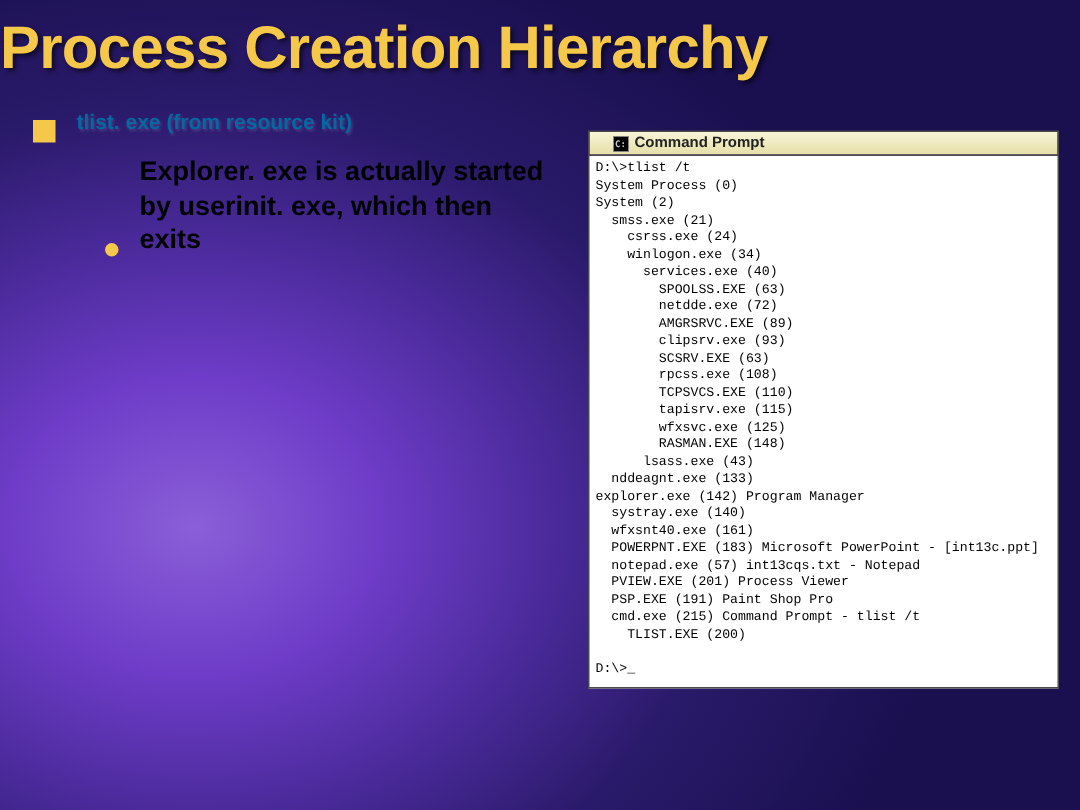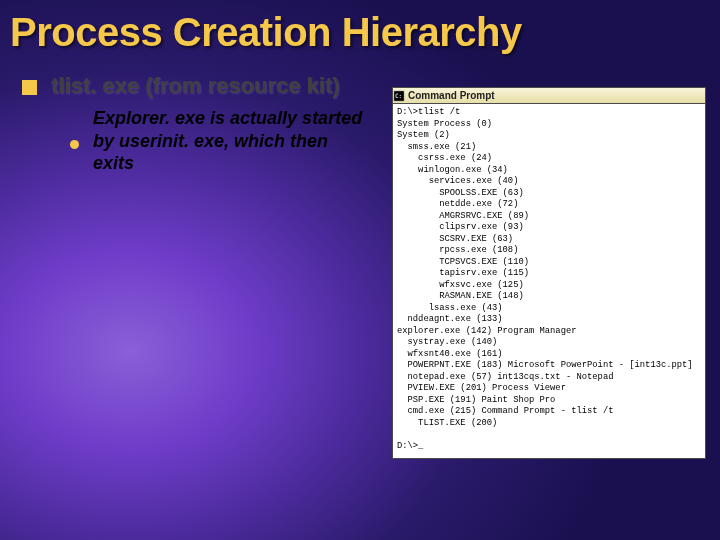--- a/index.html
+++ b/index.html
@@ -7,68 +7,68 @@
     width: 720px; height: 540px;
     background: radial-gradient(ellipse 500px 400px at 18% 65%, #8a5fd8 0%, #6e3cc8 25%, #4a2a9a 48%, #2a1a6a 70%, #1a1050 100%);
     overflow: hidden;
     position: relative;
     font-family: Arial, Helvetica, sans-serif;
   }
   .title {
     color: #f5c84a;
     font-size: 40px;
     font-weight: bold;
-    padding: 10px 14px 18px 10px;
+    padding: 10px 14px 18px 0;
     text-shadow: 2px 2px 3px rgba(0,0,0,0.55);
     letter-spacing: -0.5px;
   }
   .content {
     display: flex;
     padding: 0 0 0 22px;
   }
   .left { width: 348px; }
   ul.bullets { list-style: none; }
   ul.bullets > li {
     display: flex; align-items: flex-start;
     margin-bottom: 4px;
   }
   .bul {
     width: 15px; height: 15px;
     background: #f5c84a;
     margin: 7px 14px 0 0;
     flex-shrink: 0;
   }
   .btext {
-    color: #404040;
-    font-size: 22px;
+    color: #0369a1;
+    font-size: 14px;
     font-weight: bold;
     line-height: 1.2;
     text-shadow: 1px 1px 2px rgba(255,255,255,0.15);
   }
   ul.sub { list-style: none; margin: 8px 0 0 48px; }
-  ul.sub > li { display: flex; align-items: center; font-style: italic; }
+  ul.sub > li { display: flex; align-items: flex-end; }
   .sbul {
     width: 9px; height: 9px; border-radius: 50%;
     background: #f5c84a; margin: 6px 14px 0 0; flex-shrink: 0;
   }
   .stext {
     color: #000; font-size: 18px; font-weight: bold; line-height: 1.25;
   }
   .right {
     position: absolute;
     top: 87px; right: 14px;
     width: 314px;
   }
   .titlebar {
     height: 17px;
     background: linear-gradient(to bottom, #f8f4d8 0%, #e6dfa8 100%);
     border: 1px solid #4a4a4a;
     display: flex; align-items: center;
     font-size: 10px; color: #222; font-weight: bold;
-    padding-left: 0;
+    padding-left: 15px;
   }
   .titlebar .ic {
     width: 12px; height: 12px; margin-right: 3px;
     display: inline-flex; align-items: center; justify-content: center;
   }
   .console {
     background: #fff;
     border: 1px solid #4a4a4a; border-top: none;
     font-family: "Courier New", monospace;
     font-size: 8.8px;

